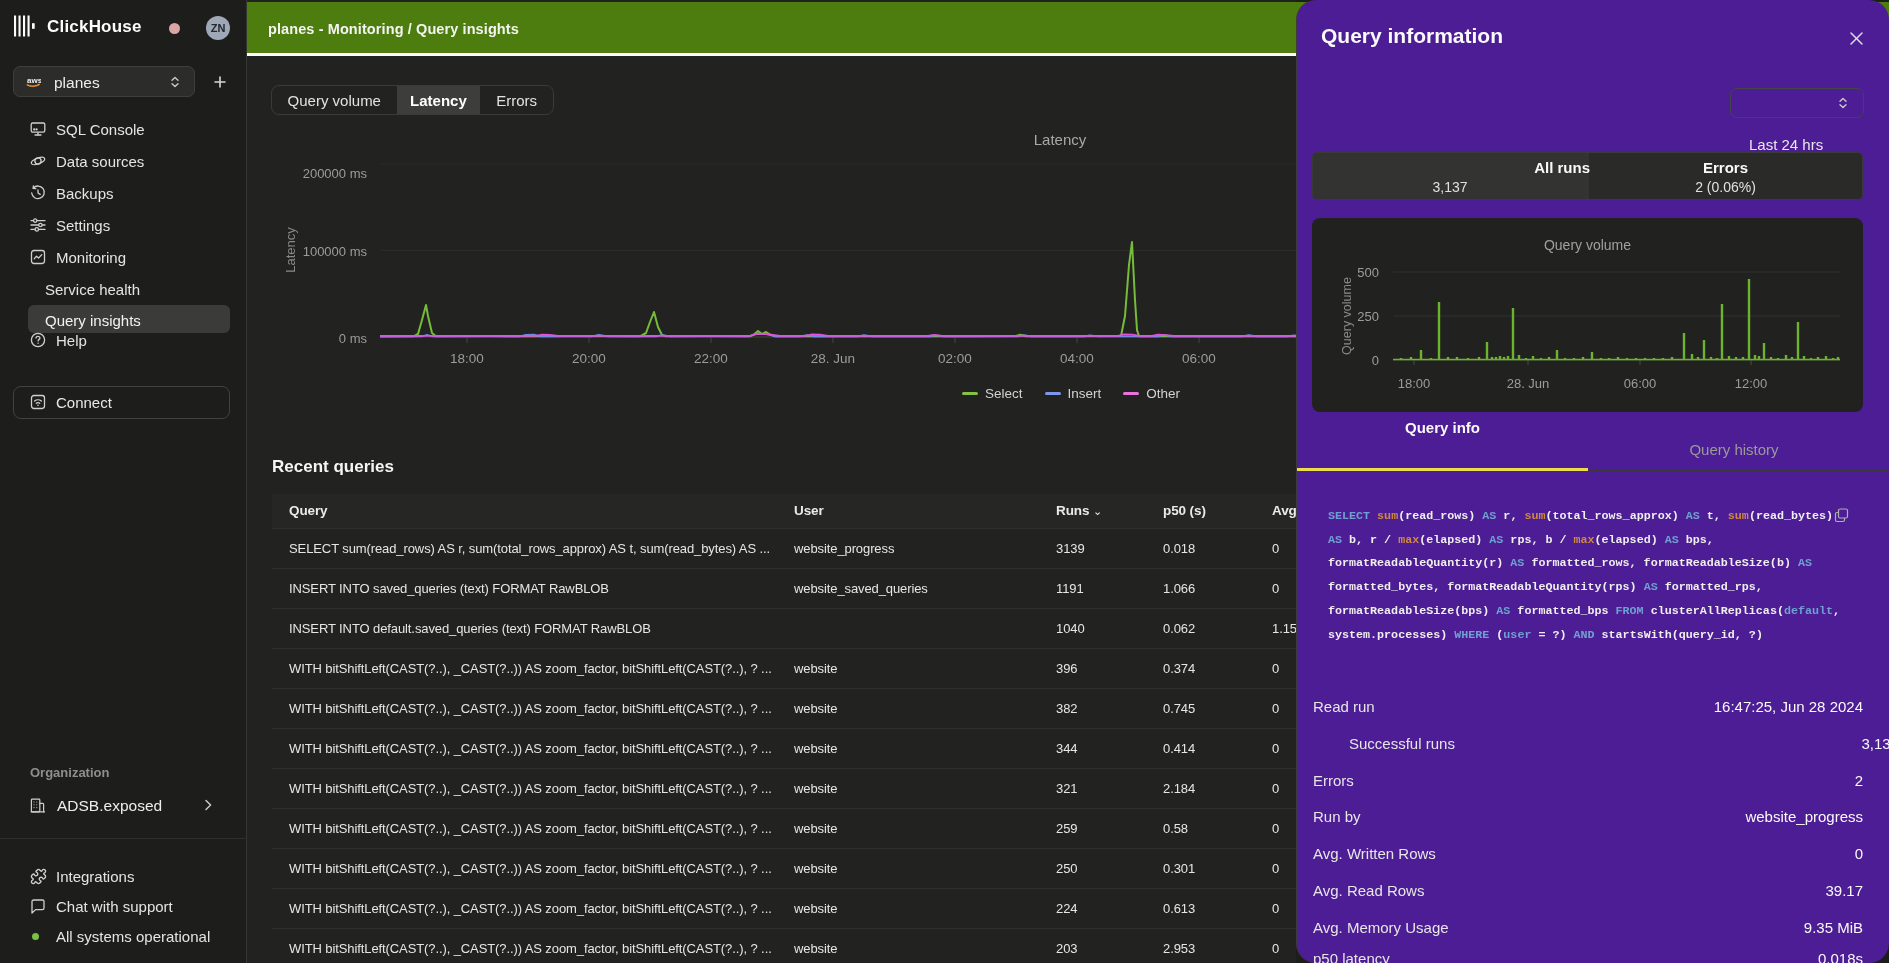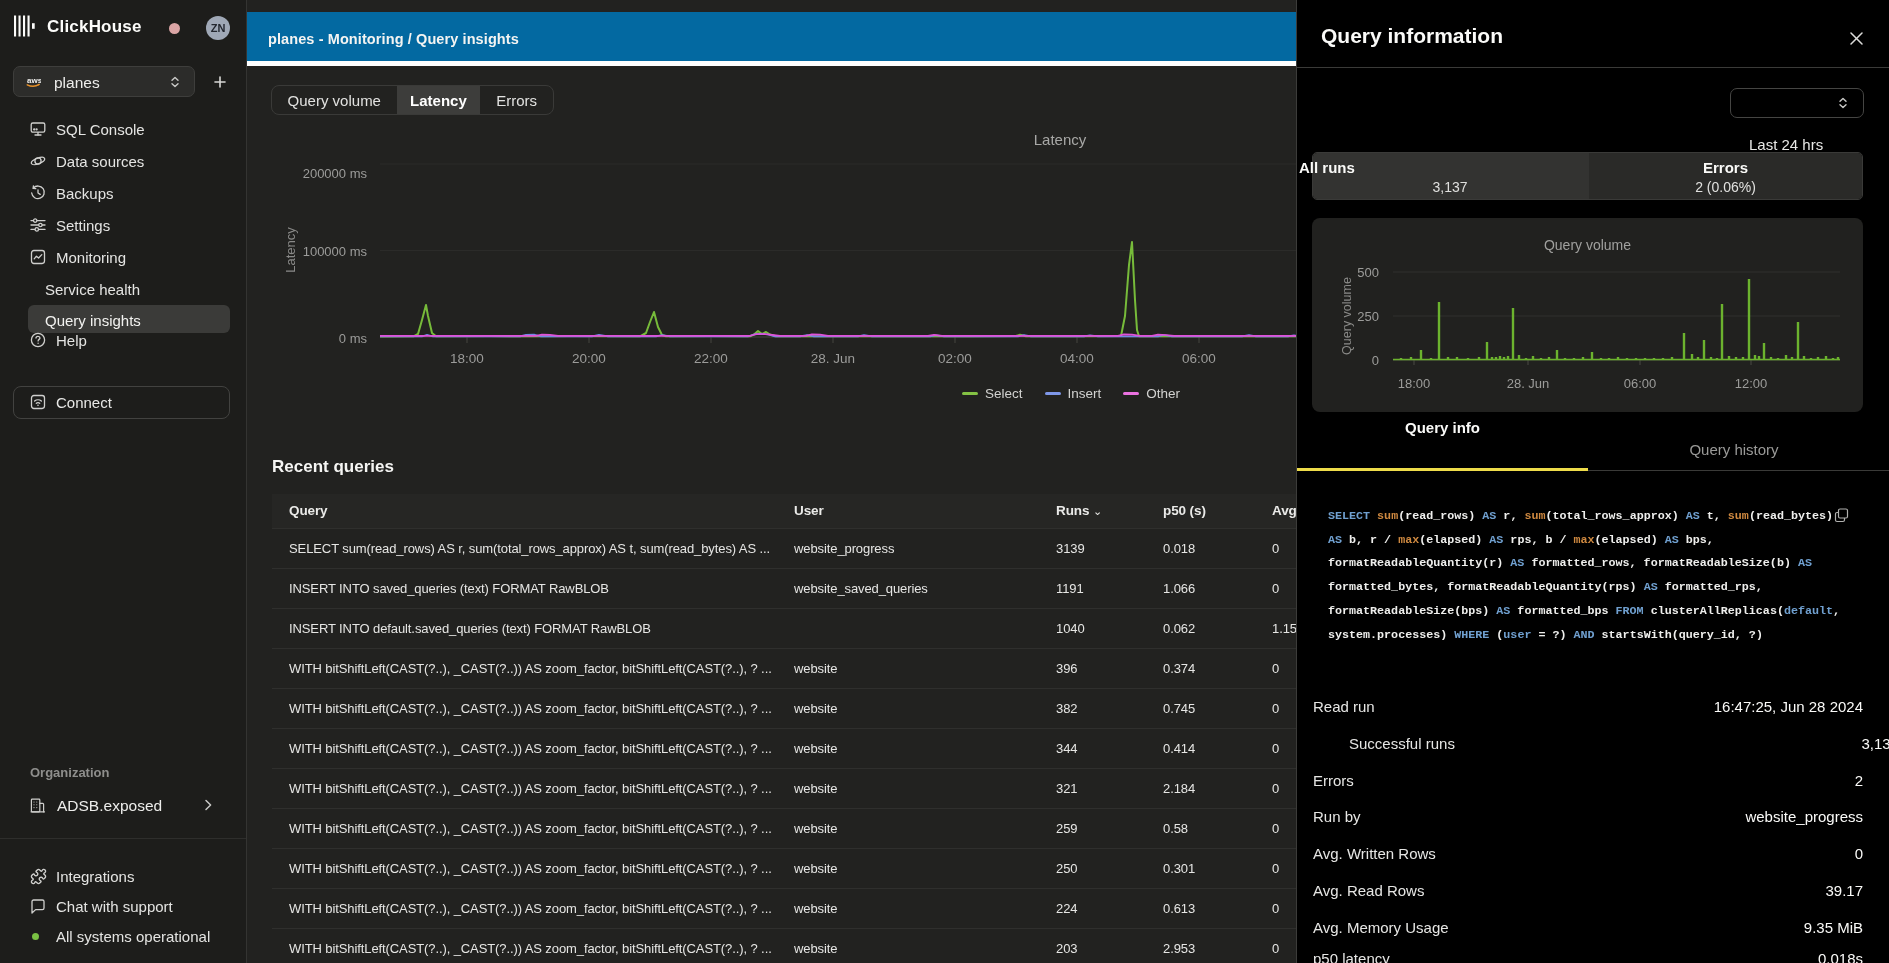--- a/index.html
+++ b/index.html
@@ -6,38 +6,38 @@
 html,body { width:1889px; height:963px; background:#1d1d1b; overflow:hidden;
   font-family:"Liberation Sans", sans-serif; }
 .abs { position:absolute; }
 
 #sidebar { position:absolute; left:0; top:0; width:247px; height:963px;
   background:#1d1d1b; border-right:1px solid #343432; z-index:5; }
 .navrow { position:absolute; left:0; width:247px; height:32px; color:#e4e4e2; font-size:15px; }
 .navrow svg { position:absolute; left:30px; top:8px; }
 .navrow .lbl { position:absolute; left:56px; top:50%; transform:translateY(-50%); white-space:nowrap; }
 
-#mainhead { position:absolute; left:247px; top:12px; right:0; height:54px; background:#0369a1;
-  border-bottom:5px solid #ffffff; }
+#mainhead { position:absolute; left:247px; top:2px; right:0; height:54px; background:#4d7c0f;
+  border-bottom:3px solid #ffffff; }
 #mainhead .t { position:absolute; left:21px; top:19px; font-size:14.5px; font-weight:bold; color:#f4f4f2; letter-spacing:0.1px; }
 
 #tabs { position:absolute; left:271px; top:85px; width:283px; height:30px; border:1px solid #3a3a38;
   border-radius:8px; overflow:hidden; display:flex; color:#e2e2e0; font-size:15px; z-index:2; }
 #tabs .tab { display:flex; align-items:center; justify-content:center; height:100%; }
 #tabs .active { background:#3d3d3b; border-radius:0; color:#fff; font-weight:bold; }
 
 #rq-title { position:absolute; left:272px; top:457px; font-size:17px; font-weight:bold; color:#f5f5f3; }
 #rqtable { position:absolute; left:272px; top:494px; width:1600px; border-collapse:collapse; table-layout:fixed;
   font-size:13px; letter-spacing:-0.1px; color:#e6e6e4; }
 #rqtable th { background:#262624; height:34px; text-align:left; font-size:13.5px; color:#eaeae8; font-weight:bold; }
 #rqtable td { height:40px; border-top:1px solid #2f2f2d; white-space:nowrap; overflow:hidden; }
 #rqtable tr > *:first-child { padding-left:17px; }
 
 #panel { position:absolute; left:1296px; top:0; width:593px; height:963px;
-  background:#000000; border-left:1px solid #3c3c3a; z-index:10; }
+  background:#4c1d95; border-left:1px solid #3c3c3a; z-index:10;border-radius:20px; }
 #panel .hdr { position:absolute; left:24px; top:24px; font-size:21px; font-weight:bold; color:#fafaf8; }
 .statrow { position:absolute; left:16px; width:550px; height:37px; display:flex; align-items:center;
   justify-content:space-between; font-size:15px; color:#e6e6e4; }
 .statrow .v { color:#fafaf8; }
 </style>
 </head>
 <body>
 <div id="maincontent" style="position:absolute; left:247px; top:0; width:1049px; height:963px; background:#222220;"></div>
 <div id="mainhead">
     <div class="t">planes - Monitoring / Query insights</div>
@@ -350,21 +350,21 @@
   <div class="abs" style="left:452px; top:95px; font-size:15px; color:#e8e8e6;margin-top:41px;">Last 24 hrs</div>
   <svg class="abs" style="left:541px; top:97px;" width="10" height="12" viewBox="0 0 10 12" fill="none" stroke="#c9c9c7" stroke-width="1.4" stroke-linecap="round" stroke-linejoin="round">
     <path d="M2 4.2 L5 1.4 L8 4.2"></path>
       <path d="M2 7.8 L5 10.6 L8 7.8"></path>
   </svg>
 
   <div class="abs" style="left:15px; top:152px; width:551px; height:48px; border:1px solid #3a3a38; border-radius:5px; overflow:hidden; display:flex;">
     <div style="width:276px; height:100%; background:#333331;"></div>
     <div style="flex:1; height:100%; background:#2a2a28;"></div>
   </div>
-  <div class="abs" style="left:2px; top:159px; width:276px; text-align:left; font-size:15px; font-weight:bold; color:#fafaf8;">All runs</div>
+  <div class="abs" style="left:17px; top:159px; width:276px; text-align:right; font-size:15px; font-weight:bold; color:#fafaf8;">All runs</div>
   <div class="abs" style="left:15px; top:179px; width:276px; text-align:center; font-size:14px; color:#e0e0de;">3,137</div>
   <div class="abs" style="left:291px; top:159px; width:275px; text-align:center; font-size:15px; font-weight:bold; color:#fafaf8;">Errors</div>
   <div class="abs" style="left:291px; top:179px; width:275px; text-align:center; font-size:14px; color:#e0e0de;">2 (0.06%)</div>
 
   <div class="abs" style="left:15px; top:218px; width:551px; height:194px; background:#21211f; border-radius:8px;"></div>
   <div class="abs" style="left:15px; top:237px; width:551px; text-align:center; font-size:14px; color:#a0a09e;">Query volume</div>
   <div class="abs" style="left:50px; top:316px; font-size:12.5px; color:#8a8a88; transform:translate(-50%,-50%) rotate(-90deg); white-space:nowrap;">Query volume</div>
   <div class="abs" style="left:52px; top:265px; width:30px; text-align:right; font-size:13px; color:#9c9c9a;">500</div>
   <div class="abs" style="left:52px; top:309px; width:30px; text-align:right; font-size:13px; color:#9c9c9a;">250</div>
   <div class="abs" style="left:52px; top:353px; width:30px; text-align:right; font-size:13px; color:#9c9c9a;">0</div>

